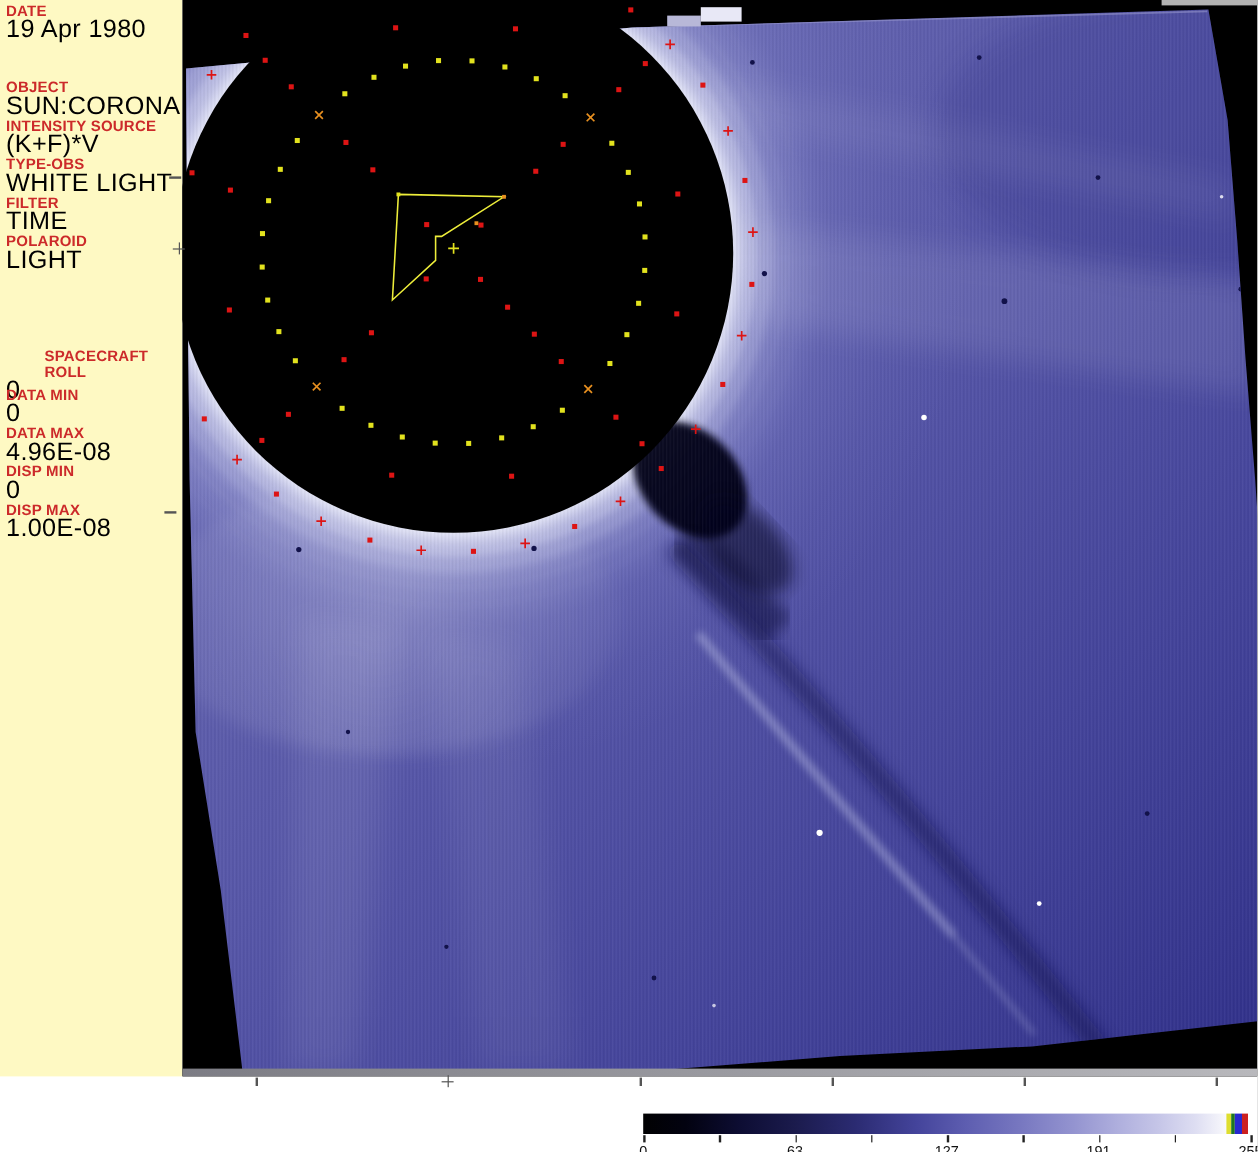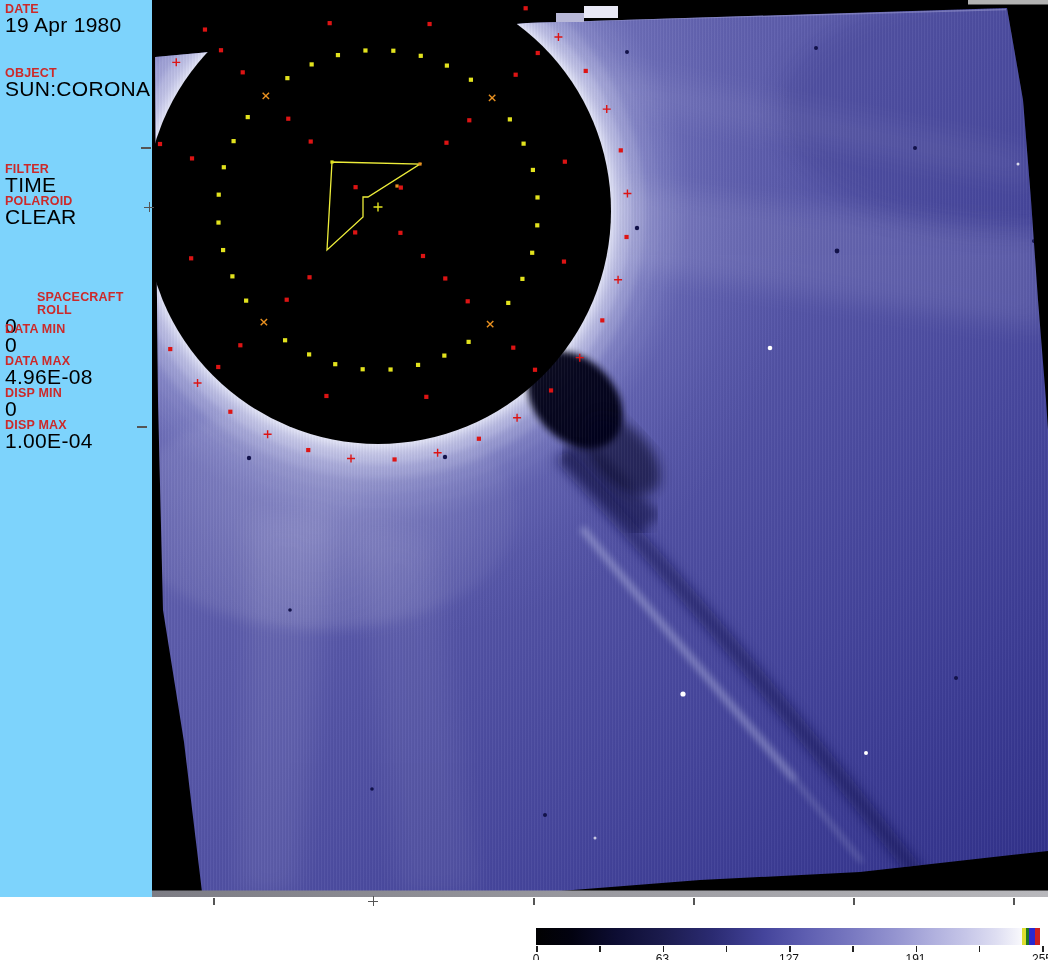--- a/index.html
+++ b/index.html
@@ -1,19 +1,19 @@
 <!DOCTYPE html>
 <html><head>
 <meta charset="utf-8">
 <style>
   html,body{margin:0;padding:0;background:#fff;}
   #page-root{position:relative;width:1048px;height:960px;background:#ffffff;overflow:hidden;
     font-family:"Liberation Sans", sans-serif;}
   
-  #sidebar{position:absolute;left:0;top:0;width:152px;height:897px;background:#7dd3fc;}
+  #sidebar{position:absolute;left:0;top:0;width:152px;height:897px;background:#fef9c3;}
   .meta-field{position:absolute;left:5px;width:146px;}
   .meta-label{font-size:12.5px;line-height:13px;letter-spacing:0.2px;font-weight:bold;}
   .meta-value{font-size:21px;line-height:17px;color:#000;letter-spacing:0.3px;}
   
   #canvas-wrap{position:absolute;left:152px;top:0;width:896px;height:897px;background:#000;}
   
   .tick{position:absolute;background:#555;}
   
   #footer-title{position:absolute;left:455px;top:902px;width:290px;text-align:center;
     font-size:20px;letter-spacing:1.5px;white-space:pre;}
@@ -32,47 +32,55 @@
 
   <div id="sidebar">
       <div class="meta-field" style="top: 3px;">
         <div class="meta-label" style="color: rgb(204, 42, 42);">DATE</div>
         <div class="meta-value">19 Apr 1980</div>
       </div>
       <div class="meta-field" style="top: 67px;">
         <div class="meta-label" style="color: rgb(204, 42, 42);">OBJECT</div>
         <div class="meta-value">SUN:CORONA</div>
       </div>
+      <div class="meta-field" style="top: 99px;">
+        <div class="meta-label" style="color: rgb(204, 42, 42);">INTENSITY SOURCE</div>
+        <div class="meta-value">(K+F)*V</div>
+      </div>
+      <div class="meta-field" style="top: 131px;">
+        <div class="meta-label" style="color: rgb(204, 42, 42);">TYPE-OBS</div>
+        <div class="meta-value">WHITE LIGHT</div>
+      </div>
       <div class="meta-field" style="top: 163px;">
         <div class="meta-label" style="color: rgb(204, 42, 42);">FILTER</div>
         <div class="meta-value">TIME</div>
       </div>
       <div class="meta-field" style="top: 195px;">
         <div class="meta-label" style="color: rgb(204, 42, 42);">POLAROID</div>
-        <div class="meta-value">CLEAR</div>
+        <div class="meta-value">LIGHT</div>
       </div>
       <div class="meta-field" style="top: 291px;">
         <div class="meta-label" style="color: rgb(204, 42, 42); margin-left: 32px;">SPACECRAFT ROLL</div>
         <div class="meta-value">0</div>
       </div>
       <div class="meta-field" style="top: 323px;">
         <div class="meta-label" style="color: rgb(204, 42, 42);">DATA MIN</div>
         <div class="meta-value">0</div>
       </div>
       <div class="meta-field" style="top: 355px;">
         <div class="meta-label" style="color: rgb(204, 42, 42);">DATA MAX</div>
         <div class="meta-value">4.96E-08</div>
       </div>
       <div class="meta-field" style="top: 387px;">
         <div class="meta-label" style="color: rgb(204, 42, 42);">DISP MIN</div>
         <div class="meta-value">0</div>
       </div>
       <div class="meta-field" style="top: 419px;">
         <div class="meta-label" style="color: rgb(204, 42, 42);">DISP MAX</div>
-        <div class="meta-value">1.00E-04</div>
+        <div class="meta-value">1.00E-08</div>
       </div>
     </div>
 
   <div id="canvas-wrap">
     <svg width="896" height="897" viewBox="152 0 896 897" xmlns="http://www.w3.org/2000/svg">
       <defs>
         <linearGradient id="fovGrad" gradientUnits="userSpaceOnUse" x1="260" y1="0" x2="1048" y2="897">
           <stop offset="0" stop-color="#6e6eb6"></stop>
           <stop offset="0.45" stop-color="#5656a8"></stop>
           <stop offset="0.72" stop-color="#44449b"></stop>

